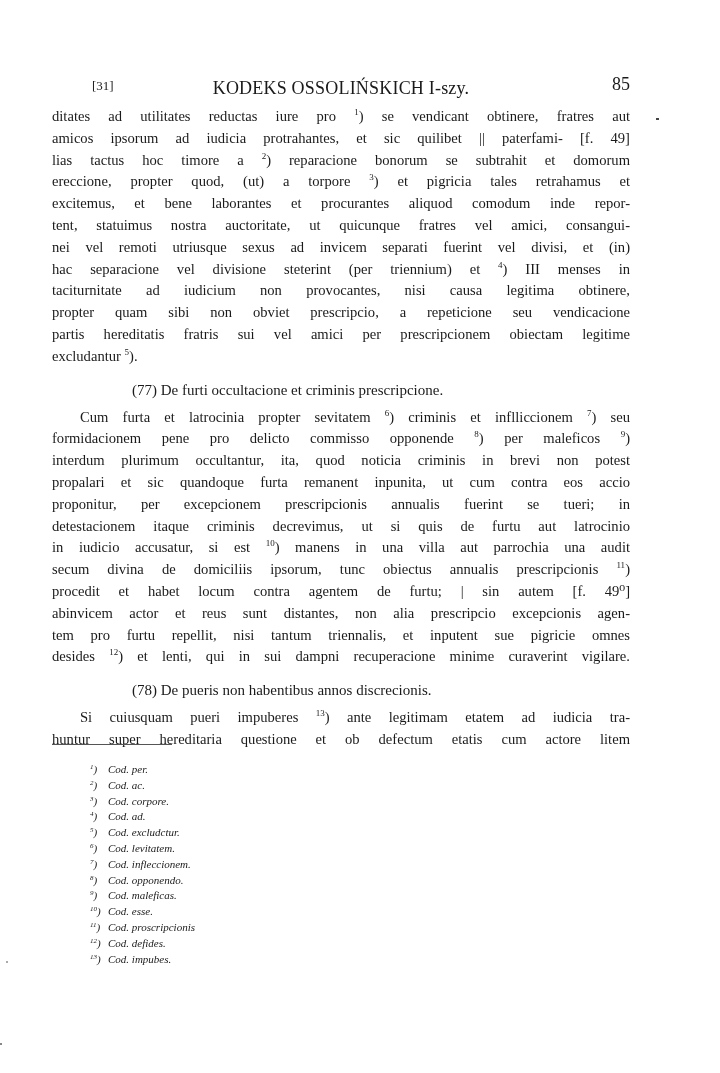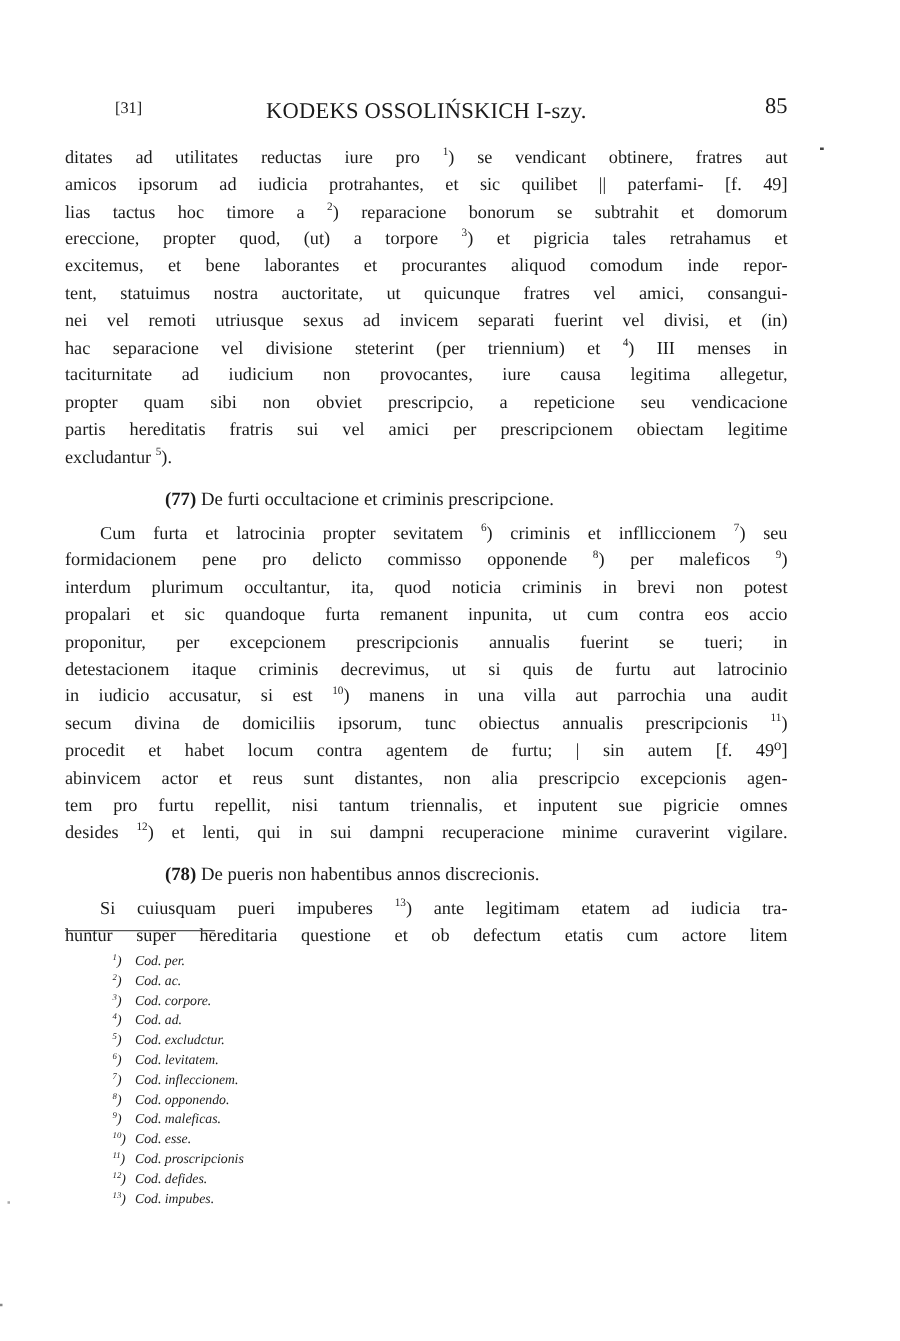--- a/index.html
+++ b/index.html
@@ -10,34 +10,34 @@
   }
   .running-head {
     position: absolute; top: 76px; left: 52px; width: 578px; height: 22px;
     font-size: 13px;
   }
   .rh-left { position: absolute; left: 0; top: 2px; margin-left: 40px; }
   .rh-center { position: absolute; left: 0; right: 0; top: 2px; text-align: center; font-size: 18px; letter-spacing: 0.2px; }
   .rh-right { position: absolute; right: 0; top: -2px; font-size: 18px; }
 
   .body-text {
-    position: absolute; left: 52px; top: 116px; width: 578px;
+    position: absolute; left: 52px; top: 106px; width: 578px;
     font-size: 14.6px; line-height: 21.8px;
   }
   .line {
     display: block; white-space: nowrap; text-align: justify; text-align-last: justify;
     height: 21.8px;
   }
   .line.last { text-align-last: left; }
   .line.indent { padding-left: 28px; }
   .heading {
     display: block; height: 34px; line-height: 34px; padding-left: 80px;
     font-size: 15px; margin-top: 5px; margin-bottom: 0px; white-space: nowrap;
   }
-  .heading b { font-weight: bold; }
+  .heading b { font-weight: normal; }
   sup { font-size: 9px; vertical-align: 6px; line-height: 0; }
   .folio { white-space: nowrap; }
 
   .rule {
     position: absolute; left: 52px; top: 744px; width: 120px; height: 0;
     border-top: 1px solid #555;
   }
   .footnotes {
     position: absolute; left: 90px; top: 762px;
     font-size: 11px; line-height: 15.8px; font-style: italic;
@@ -61,21 +61,21 @@
 
   <div>
     <span class="line"><span>ditates ad utilitates reductas iure pro </span><sup>1</sup><span>) se vendicant obtinere, fratres aut</span></span>
     <span class="line"><span>amicos ipsorum ad iudicia protrahantes, et sic quilibet </span><span>|| paterfami-   </span><span class="folio">[f. 49]</span></span>
     <span class="line"><span>lias tactus hoc timore a </span><sup>2</sup><span>) reparacione bonorum se subtrahit et domorum</span></span>
     <span class="line"><span>ereccione, propter quod, (ut) a torpore </span><sup>3</sup><span>) et pigricia tales retrahamus et</span></span>
     <span class="line"><span>excitemus, et bene laborantes et procurantes aliquod comodum inde repor-</span></span>
     <span class="line"><span>tent, statuimus nostra auctoritate, ut quicunque fratres vel amici, consangui-</span></span>
     <span class="line"><span>nei vel remoti utriusque sexus ad invicem separati fuerint vel divisi, et (in)</span></span>
     <span class="line"><span>hac separacione vel divisione steterint (per triennium) et </span><sup>4</sup><span>) III menses in</span></span>
-    <span class="line"><span>taciturnitate ad iudicium non provocantes, iure causa legitima allegetur,</span></span>
+    <span class="line"><span>taciturnitate ad iudicium non provocantes, nisi causa legitima obtinere,</span></span>
     <span class="line"><span>propter quam sibi non obviet prescripcio, a repeticione seu vendicacione</span></span>
     <span class="line"><span>partis hereditatis fratris sui vel amici per prescripcionem obiectam legitime</span></span>
     <span class="line last"><span>excludantur </span><sup>5</sup><span>).</span></span>
   </div>
 
   <div class="heading">
     <b>(77)</b>
     <span>De furti occultacione et criminis prescripcione.</span>
   </div>
 

